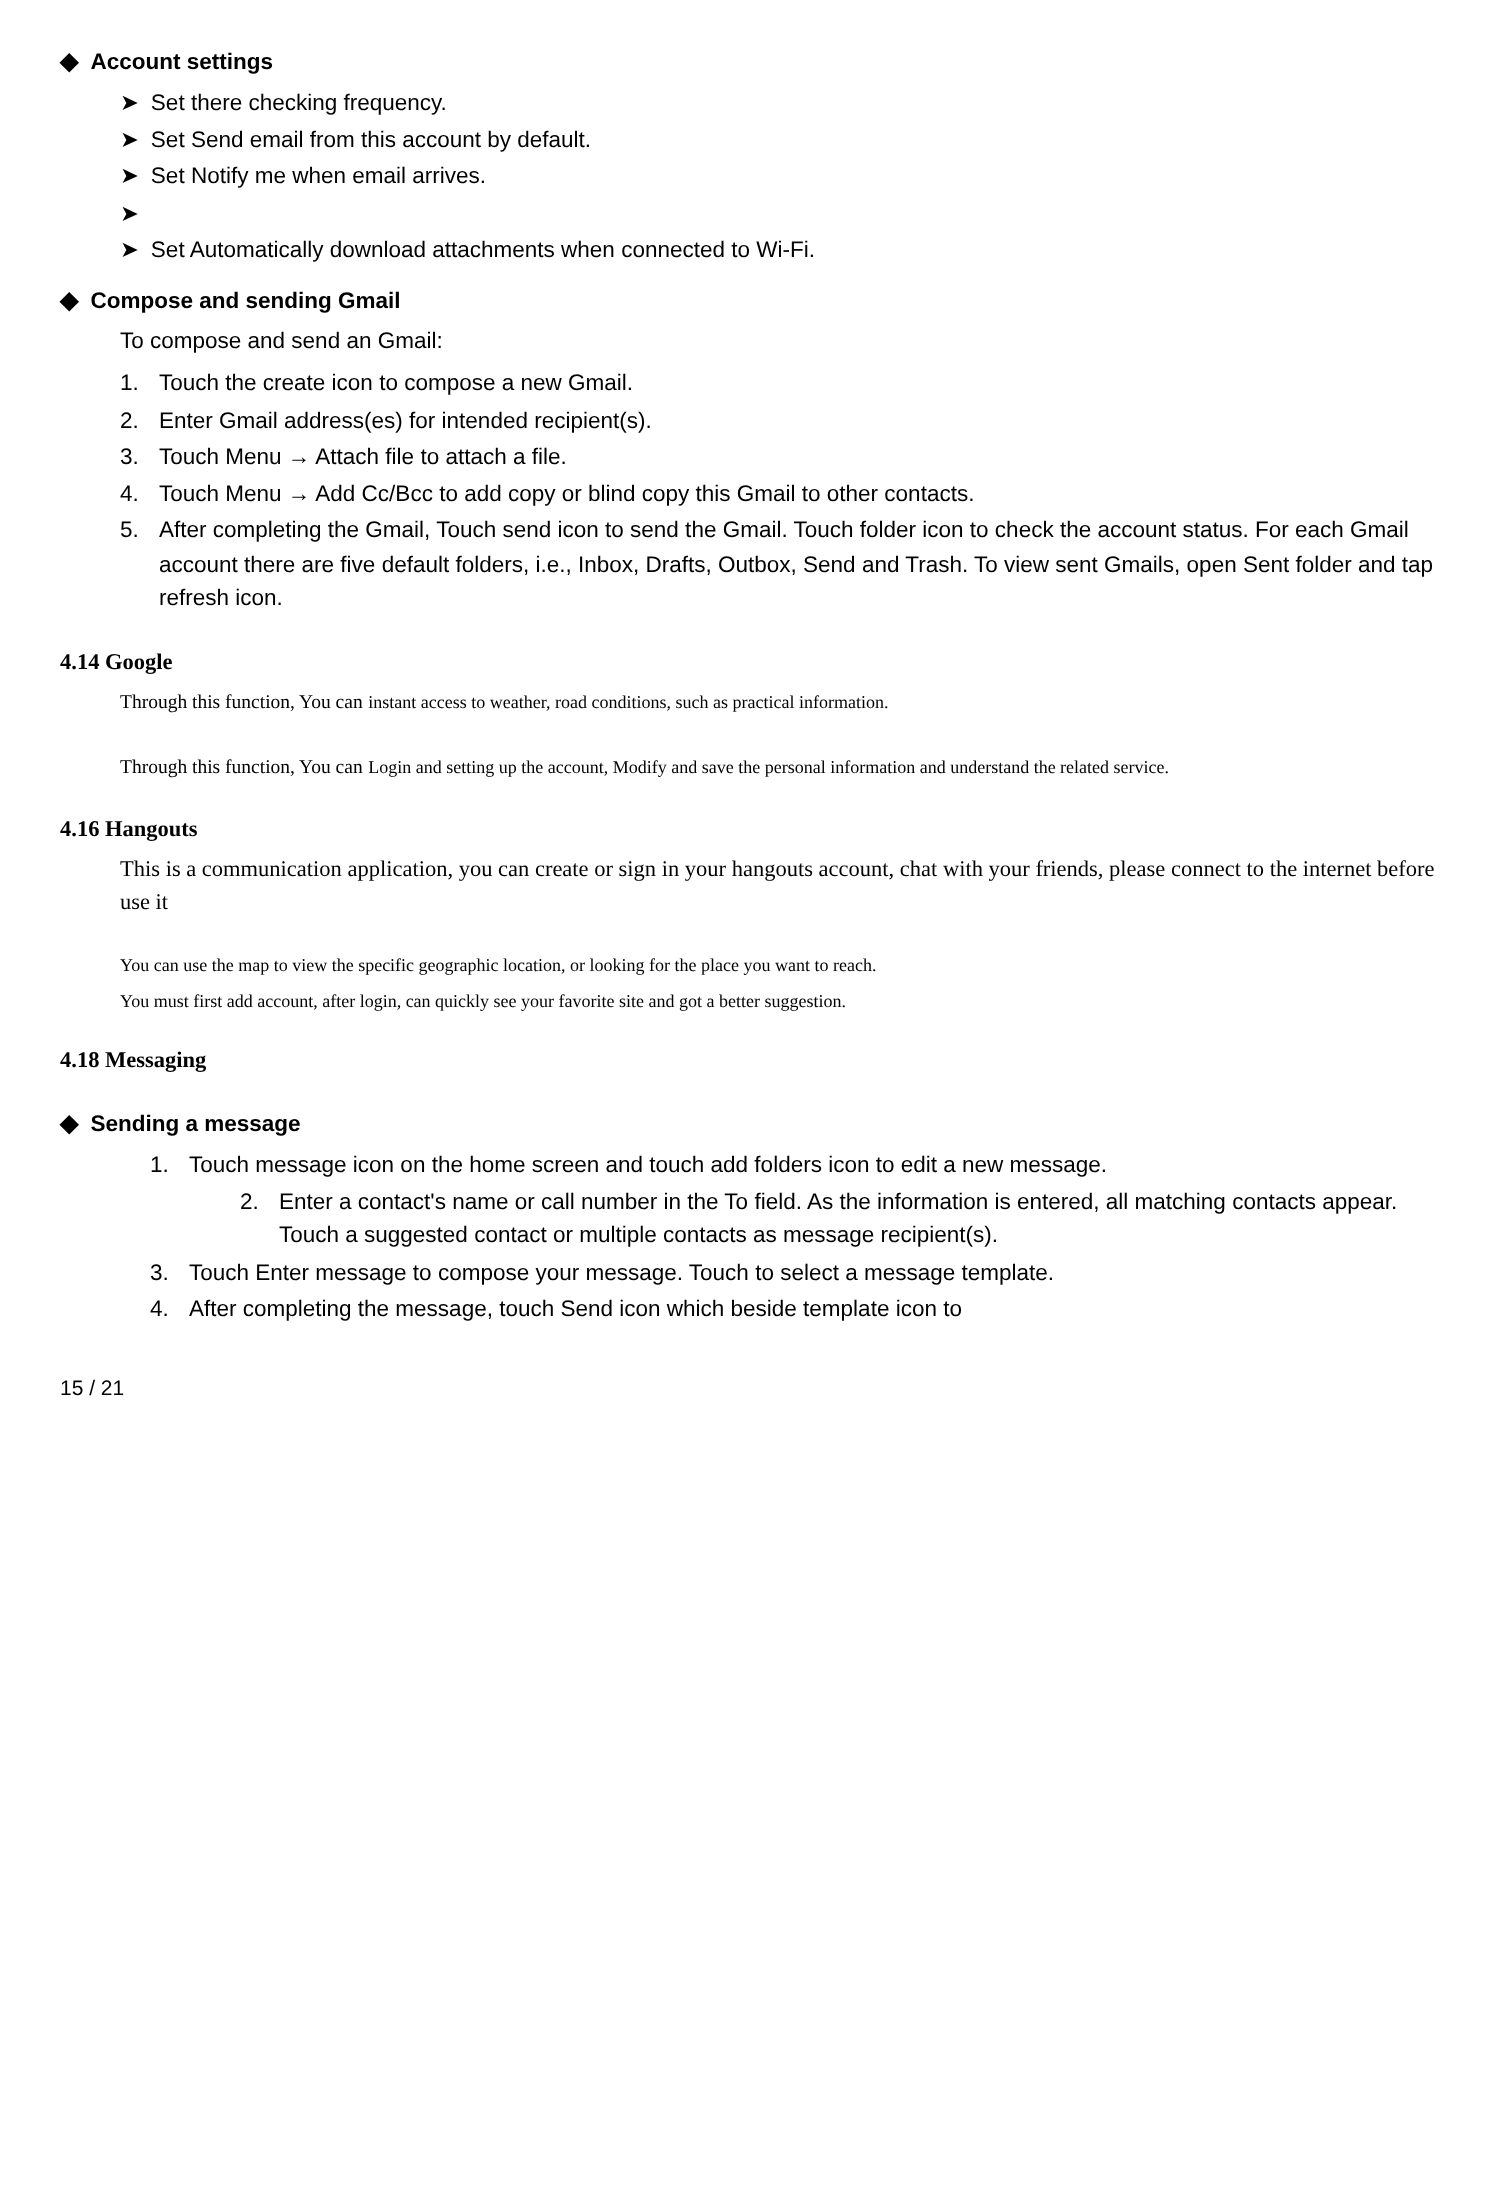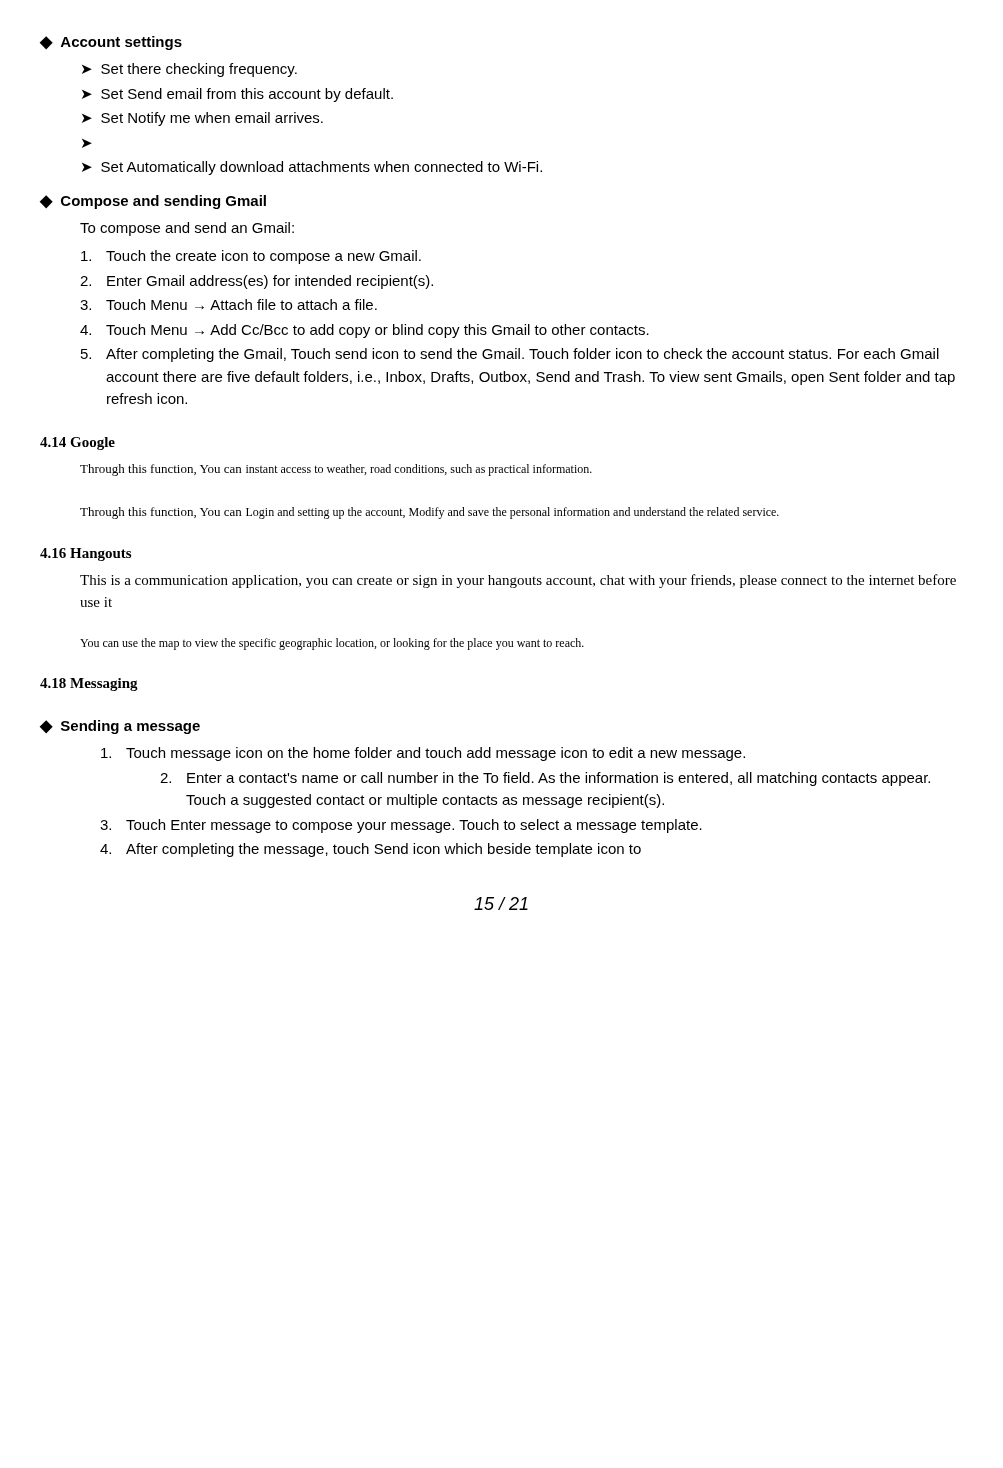--- a/index.html
+++ b/index.html
@@ -81,24 +81,22 @@
     .medium-text {
       font-size: 15px;
     }
 
     .section-4x {
       margin-bottom: 20px;
       font-family: Liberation Serif, serif;
     }
 
     .page-num {
-      text-align: center;
       margin-top: 30px;
-      font-size: 18px;
-      font-style: italic;
+      font-size: 14px;
     }
 
     .no-indent-para {
       margin-bottom: 6px;
     }
 
     .sub-numbered {
       display: flex;
       gap: 6px;
       margin-bottom: 2px;
@@ -193,36 +191,37 @@
 <div class="section-4x section-gap">
   <div class="section-number-heading section-heading">4.16  Hangouts</div>
   <div class="indent-1">
     <span class="medium-text">This is a communication application, you can create or sign in your hangouts account, chat with your friends, please connect to the internet before use it</span>
   </div>
 </div>
 
 <div class="section-4x">
   <div class="indent-1">
     <div class="no-indent-para small-text">You can use the map to view the specific geographic location, or looking for the place you want to reach.</div>
+    <div class="no-indent-para small-text">You must first add account, after login, can quickly see your favorite site and got a better suggestion.</div>
   </div>
 </div>
 
 <div class="section-4x">
   <div class="section-number-heading section-heading">4.18  Messaging</div>
 </div>
 
 <div class="section-block">
   <div class="bullet-header">
     <span class="diamond">◆</span>
     <span>Sending a message</span>
   </div>
   <div class="indent-2">
     <div class="numbered-item">
       <span class="num">1.</span>
-      <span>Touch message icon on the home folder and touch add message icon to edit a new message.</span>
+      <span>Touch message icon on the home screen and touch add folders icon to edit a new message.</span>
     </div>
     <div class="sub-numbered" style="padding-left:60px;">
       <span class="sub-num">2.</span>
       <span>Enter a contact's name or call number in the To field. As the information is entered, all matching contacts appear. Touch a suggested contact or multiple contacts as message recipient(s).</span>
     </div>
     <div class="numbered-item">
       <span class="num">3.</span>
       <span>Touch Enter message to compose your message. Touch to select a message template.</span>
     </div>
     <div class="numbered-item">

